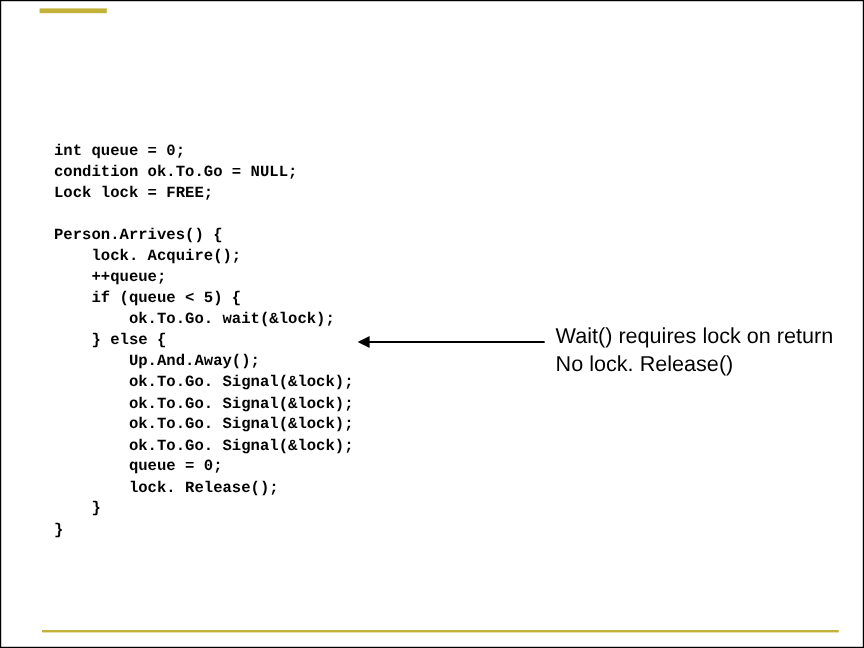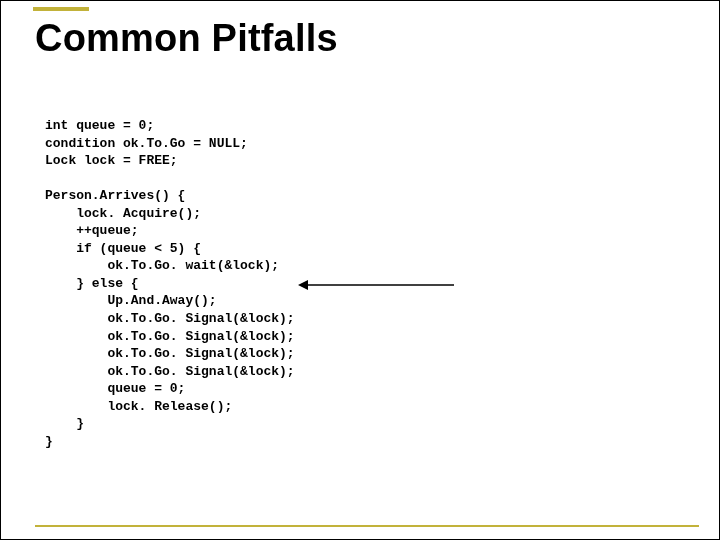--- a/index.html
+++ b/index.html
@@ -72,21 +72,20 @@
     height: 12px;
     pointer-events: none;
   }
 </style>
 </head>
 <body>
 
 <div class="slide">
   <div class="accent-top"></div>
 
-  <div class="title">Common Pitfalls</div>
 
   <div class="code-block"><span>int queue = 0;</span>
 <span>condition ok.To.Go = NULL;</span>
 <span>Lock lock = FREE;</span>
 <span></span>
 <span>Person.Arrives() {</span>
 <span>    lock. Acquire();</span>
 <span>    ++queue;</span>
 <span>    if (queue &lt; 5) {</span>
 <span>        ok.To.Go. wait(&amp;lock);</span>
@@ -99,15 +98,19 @@
 <span>        queue = 0;</span>
 <span>        lock. Release();</span>
 <span>    }</span>
 <span>}</span></div>
 
   <svg class="arrow" viewBox="0 0 156 12">
     <line x1="8" y1="6" x2="156" y2="6" stroke="#000" stroke-width="1.5"></line>
     <polygon points="0,6 10,1 10,11" fill="#000"></polygon>
   </svg>
 
+  <div class="annotation">
+    <div>Wait() requires lock on return</div>
+    <div>No lock. Release()</div>
+  </div>
 
   <div class="accent-bottom"></div>
 </div>
 
 </body></html>

